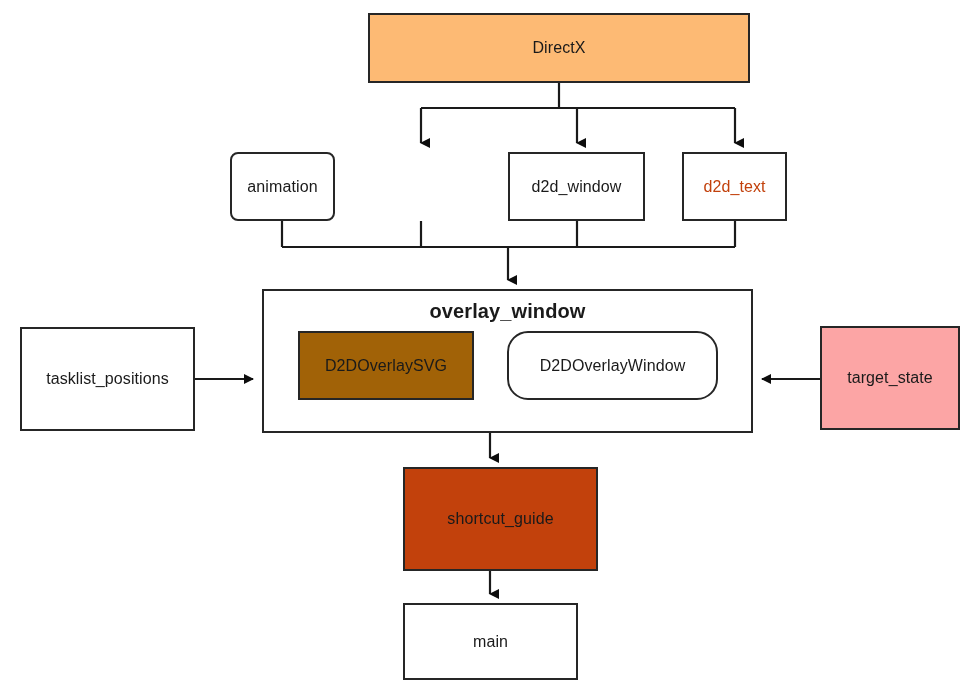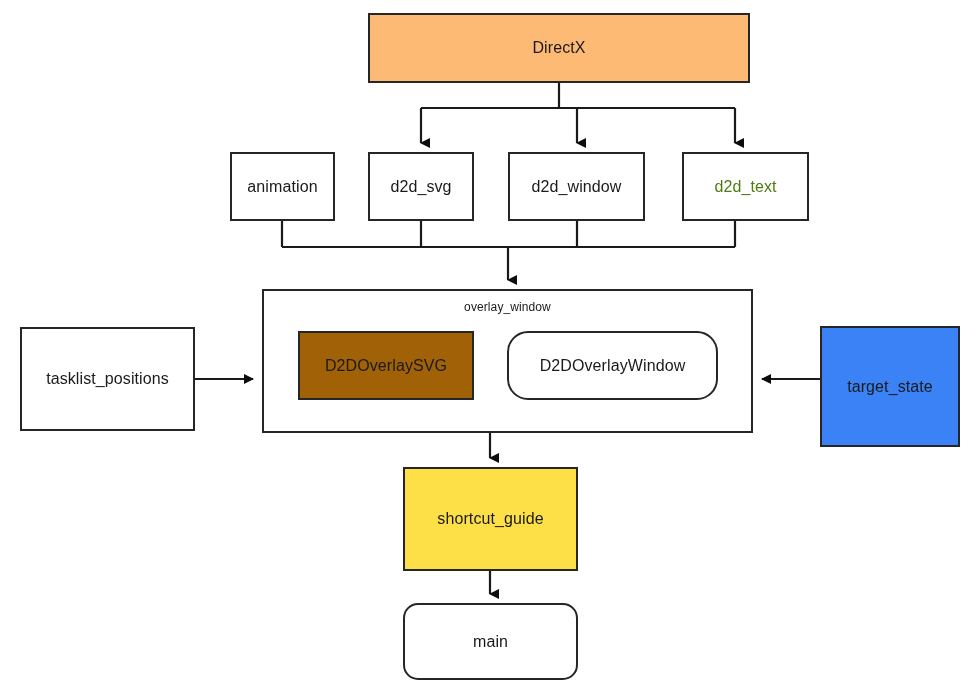--- a/index.html
+++ b/index.html
@@ -48,24 +48,25 @@
     box-sizing: border-box;
     border: 2px solid #262626;
     background: #ffffff;
   }
   .group-label {
     position: absolute;
     top: 9px;
     left: 0;
     width: 100%;
     text-align: center;
-    font-size: 12px;
+    font-size: 20px;
     color: #1a1a1a;
     letter-spacing: 0.1px;
     white-space: nowrap;
+    font-weight: bold;
   }
 </style>
 </head>
 <body>
 
 <div id="canvas" style="background: rgb(255, 255, 255);">
 
   <svg id="edges" viewBox="0 0 975 692" width="975" height="692" xmlns="http://www.w3.org/2000/svg">
     <defs>
       <marker id="arrowDown" markerWidth="12" markerHeight="12" refX="5" refY="9" orient="auto" markerUnits="userSpaceOnUse">
@@ -99,44 +100,41 @@
     </g>
   </svg>
 
   <div class="group" id="group-overlay_window" style="left: 262px; top: 289px; width: 491px; height: 144px; border-color: rgb(38, 38, 38); background: rgb(255, 255, 255); color: rgb(26, 26, 26);">
     <span class="group-label">overlay_window</span>
   </div>
 
   <div class="node" id="node-directx" style="left: 368px; top: 13px; width: 382px; height: 70px; border-color: rgb(38, 38, 38); background: #fdba74; color: rgb(26, 26, 26);">
     <span class="node-label">DirectX</span>
   </div>
-  <div class="node" id="node-animation" style="left: 230px; top: 152px; width: 105px; height: 69px; border-color: rgb(38, 38, 38); background: rgb(255, 255, 255); color: rgb(26, 26, 26);">
+  <div class="node" id="node-animation" style="left: 230px; top: 152px; width: 105px; height: 69px; border-color: rgb(38, 38, 38); background: rgb(255, 255, 255); color: rgb(26, 26, 26); border-radius: 8px;">
     <span class="node-label">animation</span>
-  </div>
-  <div class="node" id="node-d2d_svg" style="left: 368px; top: 152px; width: 106px; height: 69px; border-color: rgb(38, 38, 38); background: rgb(255, 255, 255); color: rgb(26, 26, 26);">
-    <span class="node-label">d2d_svg</span>
   </div>
   <div class="node" id="node-d2d_window" style="left: 508px; top: 152px; width: 137px; height: 69px; border-color: rgb(38, 38, 38); background: rgb(255, 255, 255); color: rgb(26, 26, 26); text-align: center;">
     <span class="node-label">d2d_window</span>
   </div>
-  <div class="node" id="node-d2d_text" style="left: 682px; top: 152px; width: 127px; height: 69px; border-color: rgb(38, 38, 38); background: rgb(255, 255, 255); color: #4d7c0f;">
+  <div class="node" id="node-d2d_text" style="left: 682px; top: 152px; width: 105px; height: 69px; border-color: rgb(38, 38, 38); background: rgb(255, 255, 255); color: #c2410c;">
     <span class="node-label">d2d_text</span>
   </div>
   <div class="node" id="node-tasklist_positions" style="left: 20px; top: 327px; width: 175px; height: 104px; border-color: rgb(38, 38, 38); background: rgb(255, 255, 255); color: rgb(26, 26, 26); justify-content: center;">
     <span class="node-label">tasklist_positions</span>
   </div>
-  <div class="node" id="node-target_state" style="left: 820px; top: 326px; width: 140px; height: 121px; border-color: rgb(38, 38, 38); background: #3b82f6; color: rgb(26, 26, 26);">
+  <div class="node" id="node-target_state" style="left: 820px; top: 326px; width: 140px; height: 104px; border-color: rgb(38, 38, 38); background: #fca5a5; color: rgb(26, 26, 26);">
     <span class="node-label">target_state</span>
   </div>
   <div class="node" id="node-d2doverlaysvg" style="left: 298px; top: 331px; width: 176px; height: 69px; border-color: rgb(38, 38, 38); background: #a16207; color: rgb(26, 26, 26);">
     <span class="node-label">D2DOverlaySVG</span>
   </div>
   <div class="node" id="node-d2doverlaywindow" style="left: 507px; top: 331px; width: 211px; height: 69px; border-color: rgb(38, 38, 38); background: rgb(255, 255, 255); color: rgb(26, 26, 26); border-radius: 21px;">
     <span class="node-label">D2DOverlayWindow</span>
   </div>
-  <div class="node" id="node-shortcut_guide" style="left: 403px; top: 467px; width: 175px; height: 104px; border-color: rgb(38, 38, 38); background: #fde047; color: rgb(26, 26, 26);">
+  <div class="node" id="node-shortcut_guide" style="left: 403px; top: 467px; width: 195px; height: 104px; border-color: rgb(38, 38, 38); background: #c2410c; color: rgb(26, 26, 26);">
     <span class="node-label">shortcut_guide</span>
   </div>
-  <div class="node" id="node-main" style="left: 403px; top: 603px; width: 175px; height: 77px; border-color: rgb(38, 38, 38); background: rgb(255, 255, 255); color: rgb(26, 26, 26); border-radius: 15px;">
+  <div class="node" id="node-main" style="left: 403px; top: 603px; width: 175px; height: 77px; border-color: rgb(38, 38, 38); background: rgb(255, 255, 255); color: rgb(26, 26, 26);">
     <span class="node-label">main</span>
   </div>
 
 </div>
 
 </body></html>

